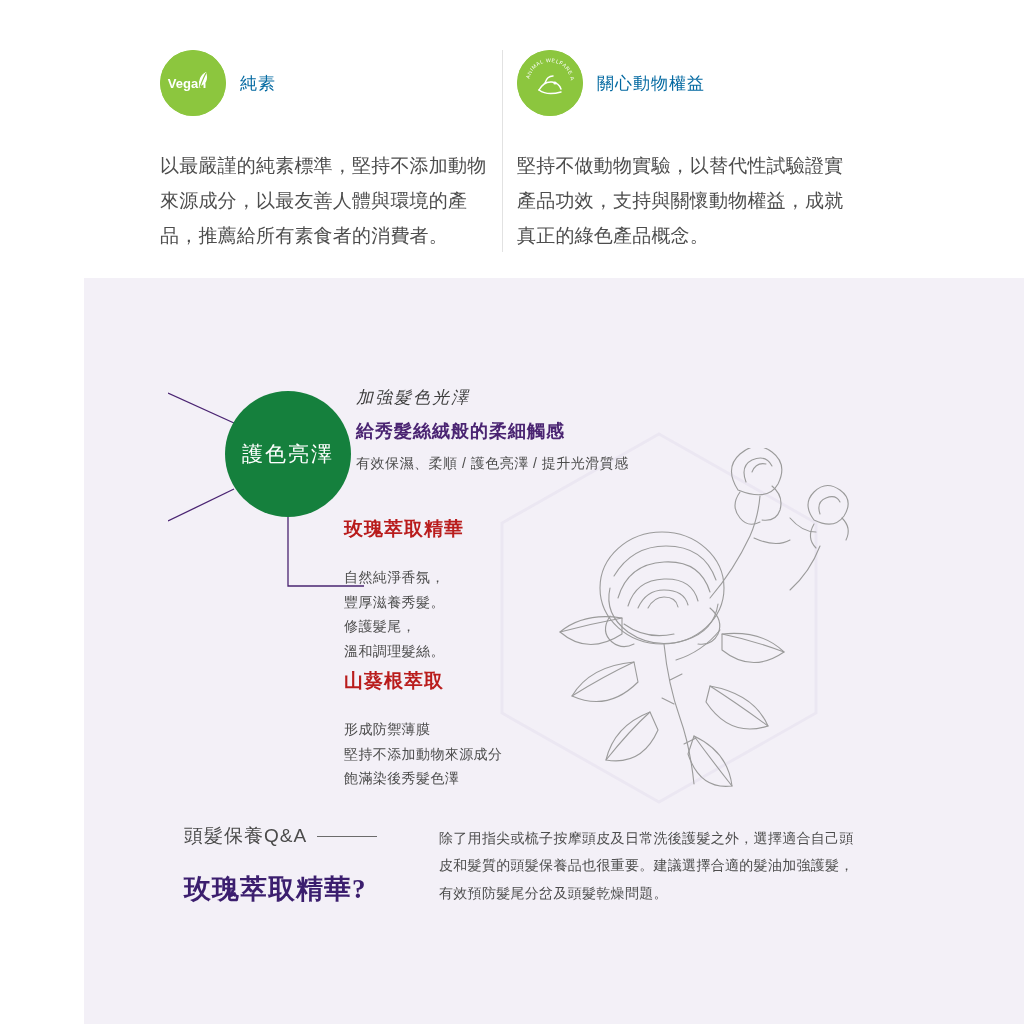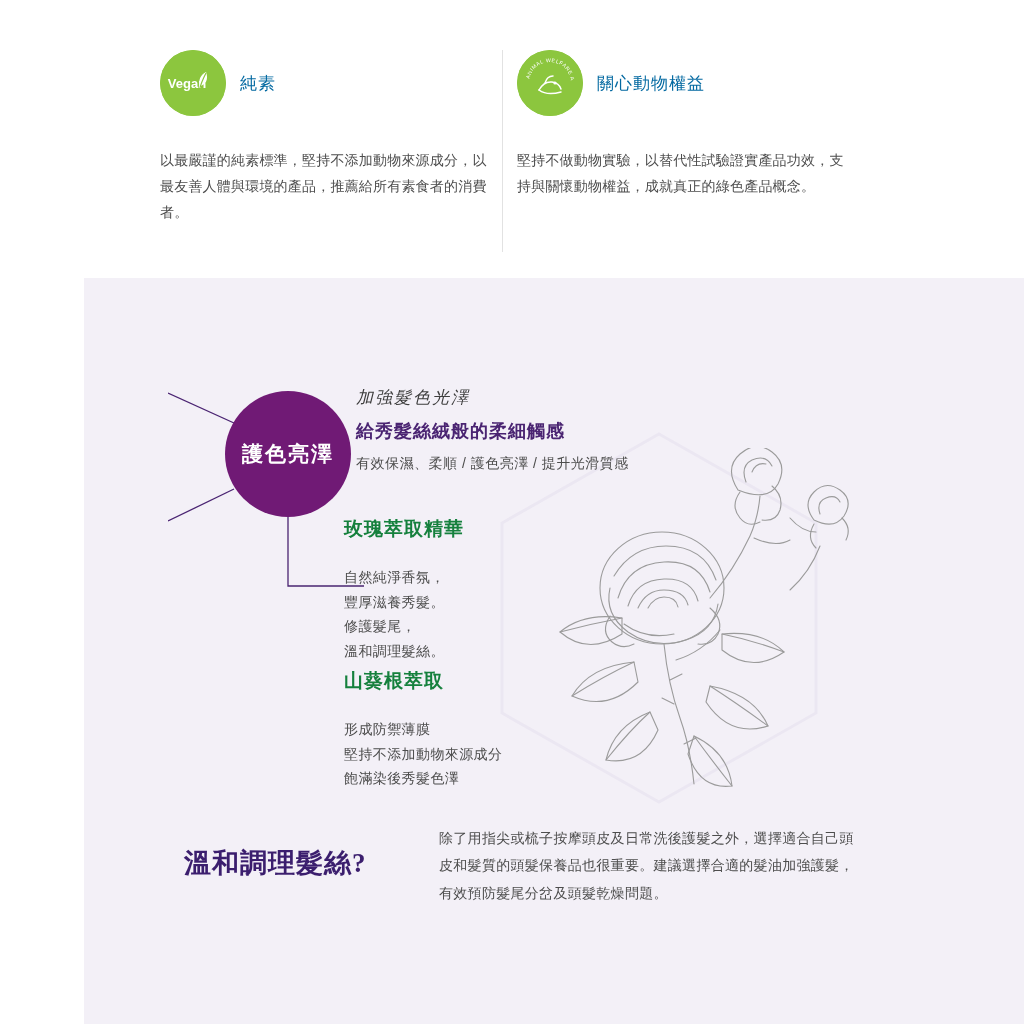--- a/index.html
+++ b/index.html
@@ -60,21 +60,21 @@
   .badge-label {
     margin-left: 14px;
     font-size: 17px;
     font-weight: normal;
     color: #0369a1;
     letter-spacing: 1px;
     white-space: nowrap;
   }
   .badge-desc {
     margin-top: 22px;
-    font-size: 14px;
+    font-size: 19px;
     line-height: 1.85;
     color: #4d4d4d;
     letter-spacing: .2px;
   }
 
   
   .panel {
     position: absolute;
     top: 278px;
     left: 84px;
@@ -101,27 +101,27 @@
     width: 260px;
     height: 250px;
   }
   .tag-circle {
     position: absolute;
     left: 57px;
     top: 20px;
     width: 126px;
     height: 126px;
     border-radius: 50%;
-    background: #701a75;
+    background: #15803d;
     color: #ffffff;
     display: flex;
     align-items: center;
     justify-content: center;
     font-size: 21px;
-    font-weight: bold;
+    font-weight: normal;
     letter-spacing: 2px;
   }
 
   .block {
     position: absolute;
   }
   .h-main {
     font-size: 17px;
     color: #3d3d3d;
     letter-spacing: 2px;
@@ -137,21 +137,21 @@
   }
   .h-line {
     font-size: 14px;
     color: #4d4d4d;
     letter-spacing: .5px;
     margin-top: 12px;
   }
   .ing-title {
     font-size: 19px;
     font-weight: bold;
-    color: #15803d;
+    color: #b91c1c;
     letter-spacing: 1px;
   }
   .ing-body {
     font-size: 14px;
     line-height: 1.75;
     color: #4d4d4d;
     margin-top: 23px;
     letter-spacing: .4px;
   }
 
@@ -332,17 +332,21 @@
   </div>
 
   <div class="block" style="left:260px; top:390px; width:300px;">
     <div class="ing-title">山葵根萃取</div>
     <div class="ing-body" style="white-space:pre-line;">形成防禦薄膜
 堅持不添加動物來源成分
 飽滿染後秀髮色澤</div>
   </div>
 
   <div class="qa">
-    <div class="qa-question">溫和調理髮絲?</div>
+    <div class="qa-label">
+      <span>頭髮保養Q&amp;A</span>
+      <span class="qa-rule"></span>
+    </div>
+    <div class="qa-question">玫瑰萃取精華?</div>
     <div class="qa-answer">除了用指尖或梳子按摩頭皮及日常洗後護髮之外，選擇適合自己頭皮和髮質的頭髮保養品也很重要。建議選擇合適的髮油加強護髮，有效預防髮尾分岔及頭髮乾燥問題。</div>
   </div>
 
 </section>
 
 </body></html>

